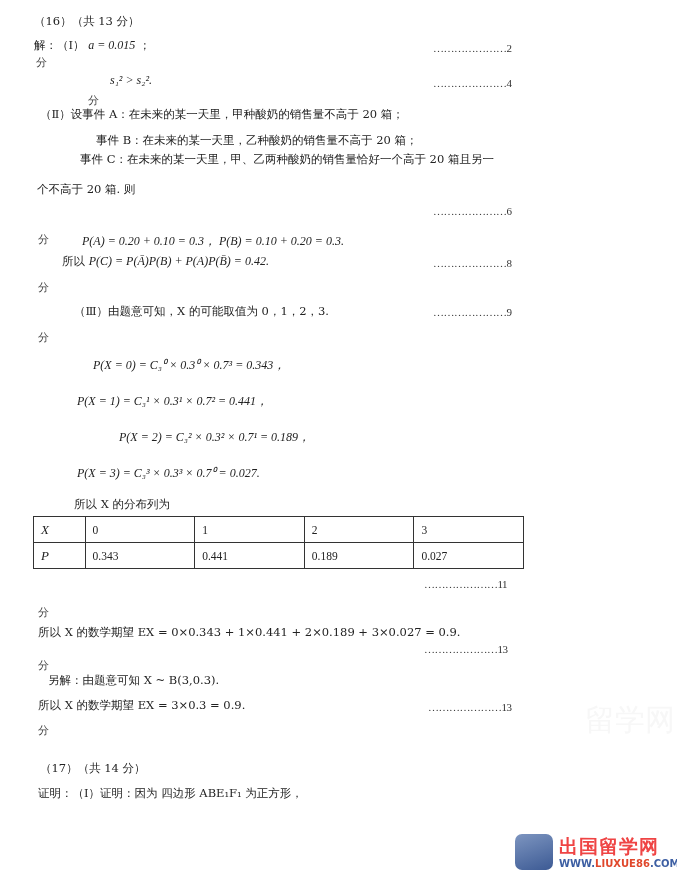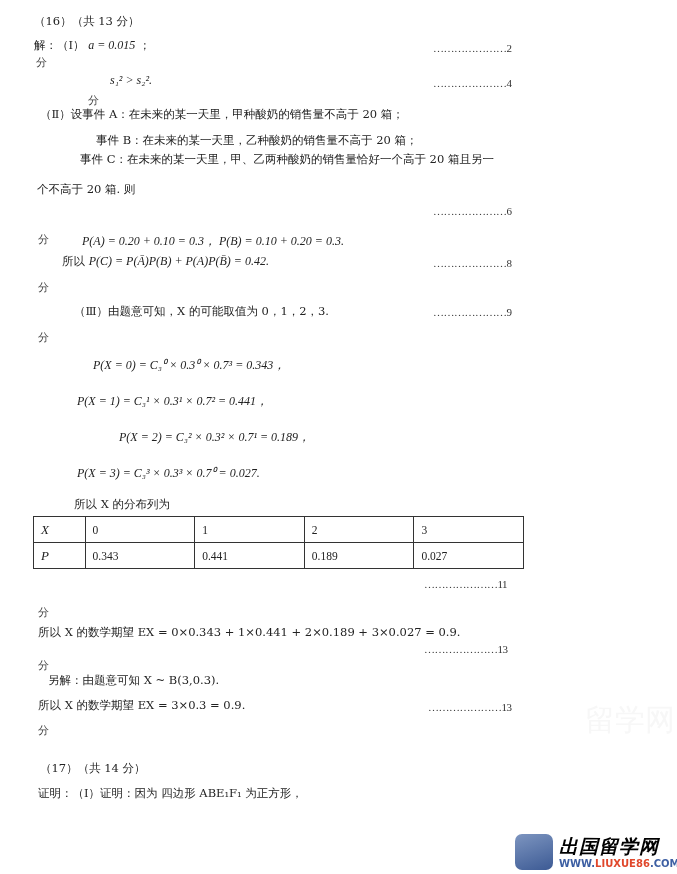--- a/index.html
+++ b/index.html
@@ -9,21 +9,21 @@
   .m { font-family:"Liberation Serif", serif; font-size:12px; }
   .mi { font-style:italic; }
   .dots { position:absolute; white-space:nowrap; font-family:"Liberation Serif", serif; font-size:11px; color:#333; letter-spacing:-0.5px; }
   .fen { position:absolute; font-size:11px; color:#444; }
   table.dist { position:absolute; left:33px; top:516px; width:491px; border-collapse:collapse; }
   table.dist td { border:1.5px solid #333; height:25px; padding:0 0 0 7px; font-family:"Liberation Serif", serif; font-size:11.5px; vertical-align:middle; }
   table.dist td.h { font-style:italic; font-size:13px; }
   .logo { position:absolute; left:515px; top:832px; width:160px; height:40px; }
   .logo-icon { position:absolute; left:0; top:2px; width:38px; height:36px; border-radius:7px;
                background:linear-gradient(160deg,#7d95c0,#3c5a94); }
-  .logo-cn { position:absolute; left:44px; top:2px; font-family:"DejaVu Sans", sans-serif; font-size:19px; font-weight:bold; color:#000000; letter-spacing:1px;font-style:italic; }
+  .logo-cn { position:absolute; left:44px; top:2px; font-family:"DejaVu Sans", sans-serif; font-size:19px; font-weight:bold; color:#ef4444; letter-spacing:1px; }
   .logo-url { position:absolute; left:44px; top:26px; font-family:"DejaVu Sans", sans-serif; font-size:10px; font-weight:bold; color:#3d5fa3; }
   .logo-url span { color:#e0472b; }
   .wm { position:absolute; left:585px; top:700px; font-size:30px; color:#f7f7f7; font-family:"DejaVu Sans", sans-serif; }
 </style>
 </head>
 <body>
 
 <div class="wm">留学网</div>
 
 <div class="ln" style="left:34px;top:14px;">（16）（共 13 分）</div>

